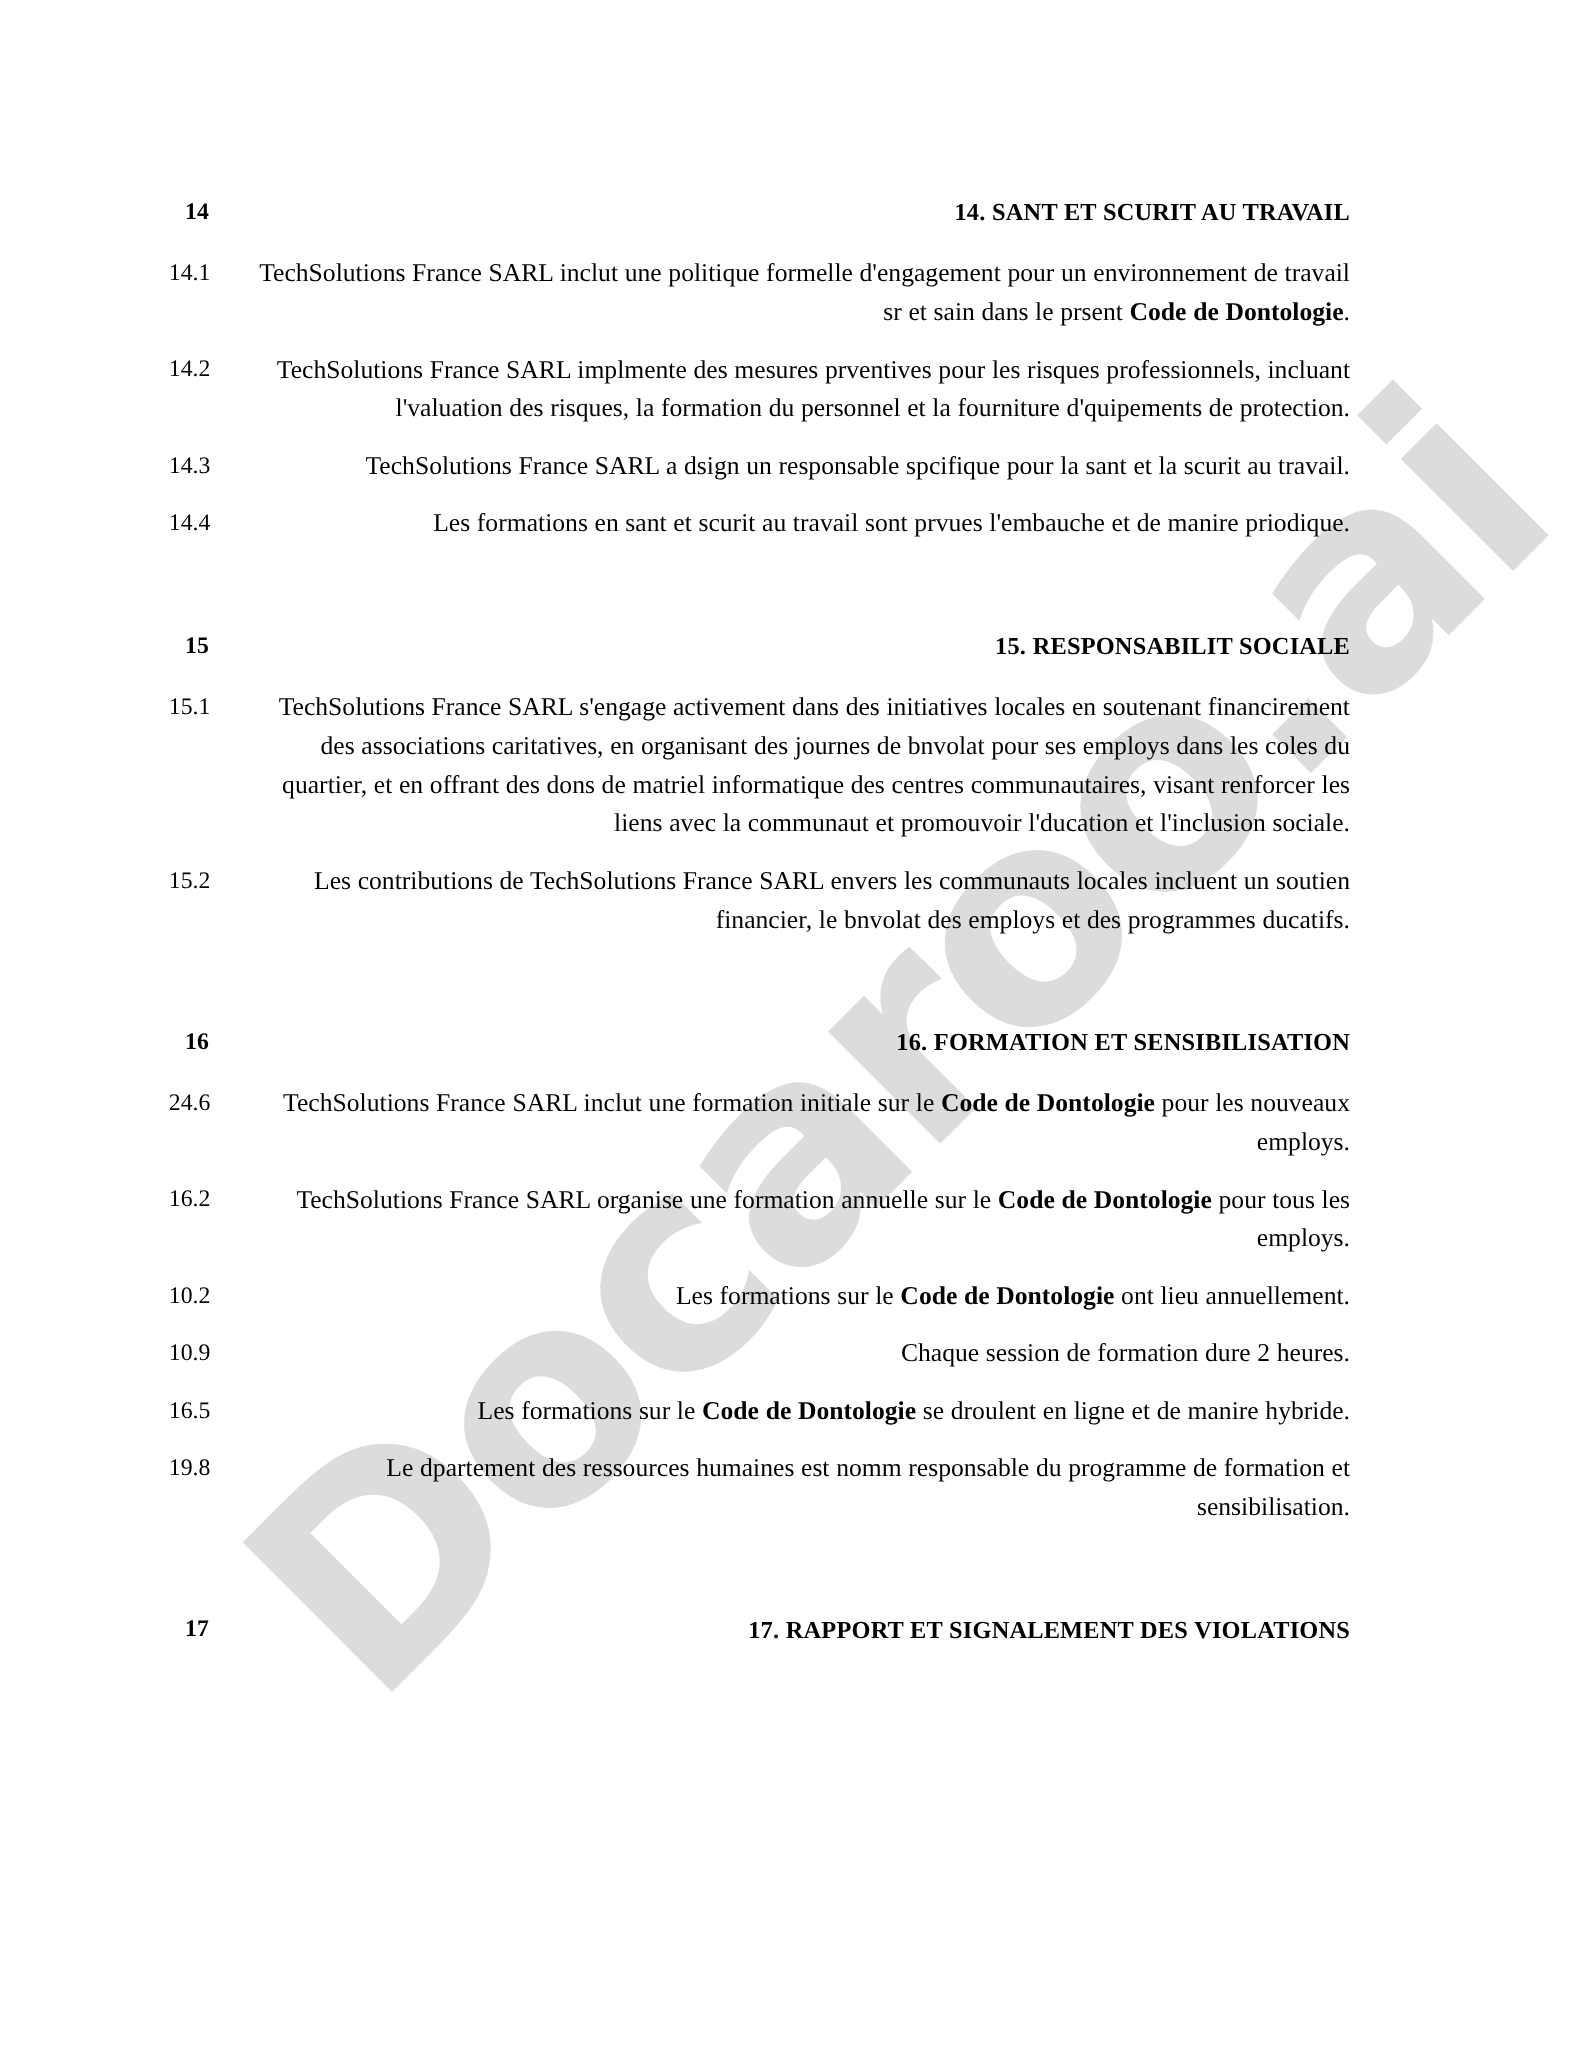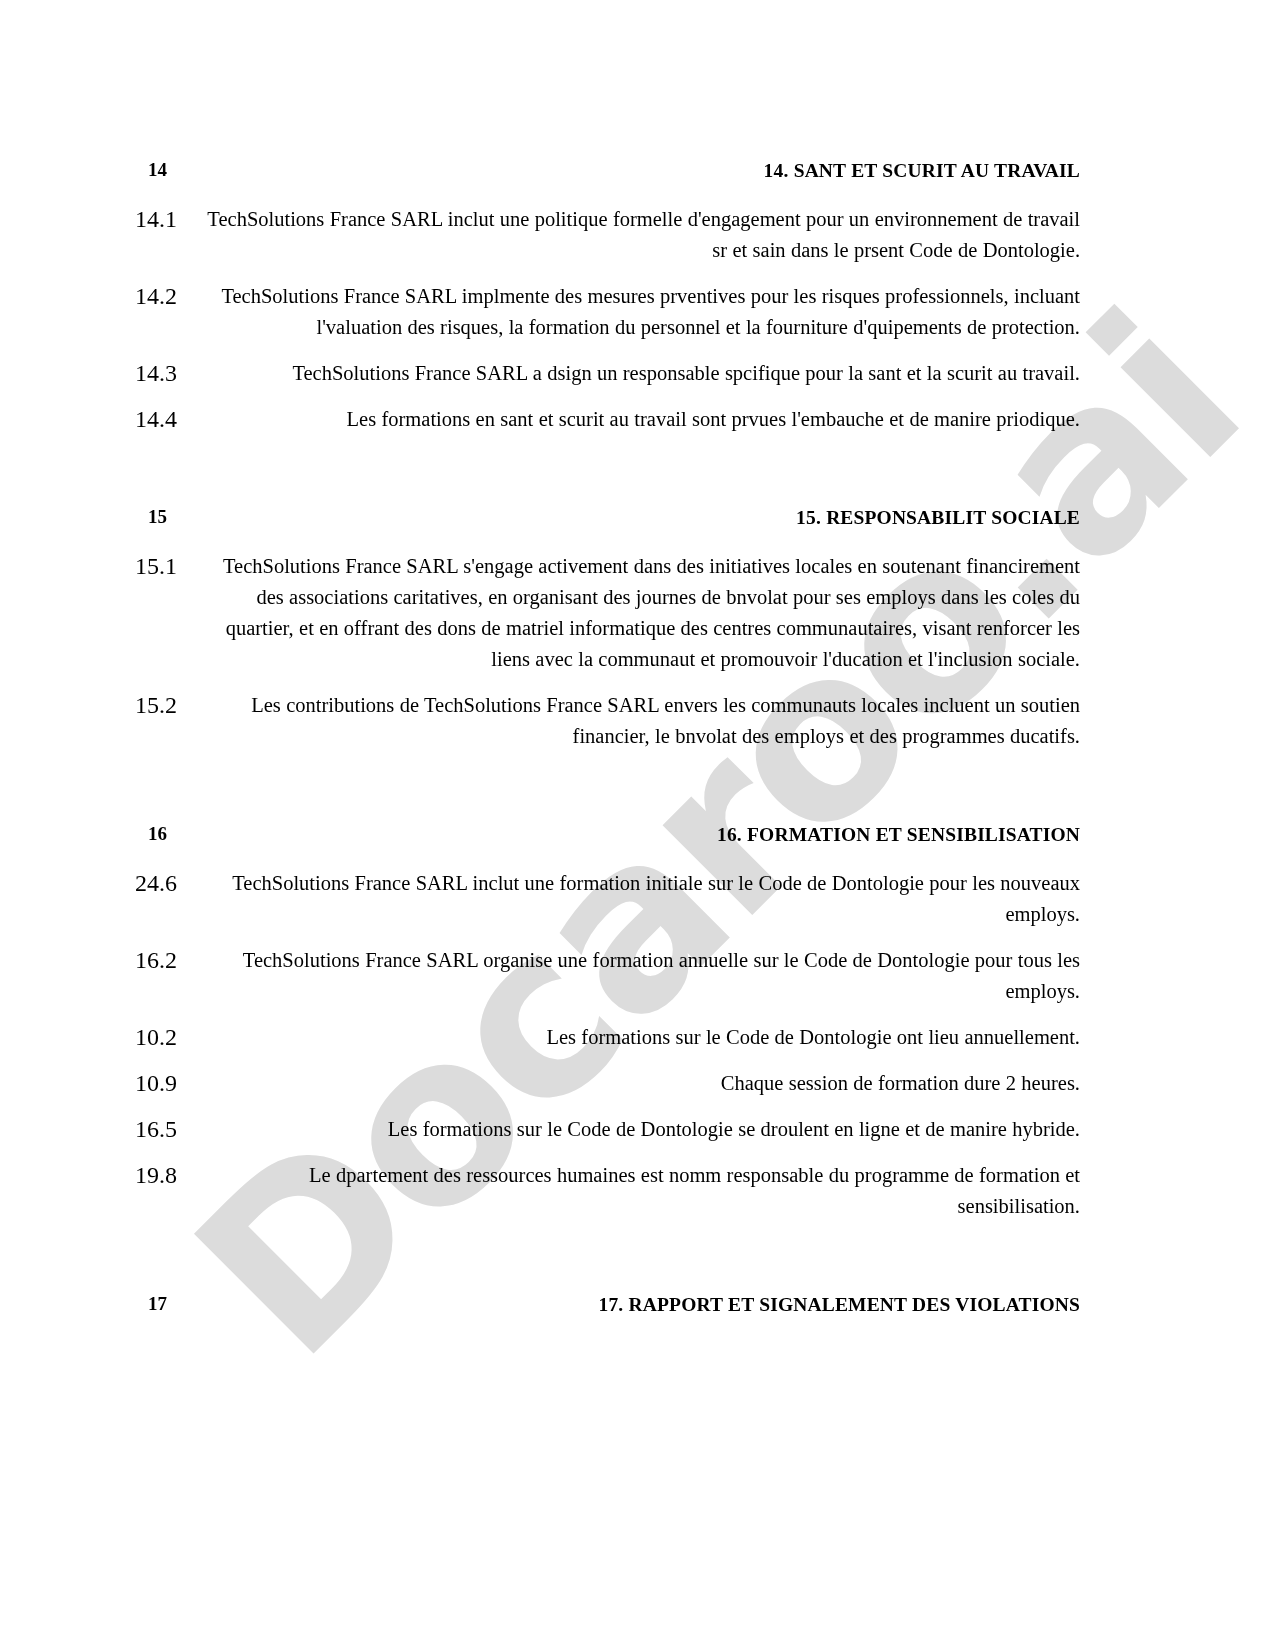--- a/index.html
+++ b/index.html
@@ -54,21 +54,21 @@
   }
   .block {
     display: flex;
     align-items: flex-start;
     padding-left: 135px;
     padding-right: 195px;
   }
   .num {
     flex: 0 0 62px;
     width: 62px;
-    font-size: 24px;
+    font-size: 19px;
     line-height: 30px;
     text-align: left;
     white-space: nowrap;
   }
   .heading .num {
     font-weight: bold;
     font-size: 19px;
     padding-left: 13px;
     box-sizing: border-box;
   }
@@ -86,21 +86,21 @@
   }
   .heading {
     margin-bottom: 18px;
   }
   .item {
     margin-bottom: 15px;
   }
   .section-gap {
     height: 52px;
   }
-  .b { font-weight: normal; margin-top: 45px; }
+  .b { font-weight: bold; margin-top: 45px; }
 </style>
 </head>
 <body>
 
 <div id="page">
 
   <div id="watermark-layer">
     <div id="watermark-text">Docaroo.ai</div>
   </div>
 

